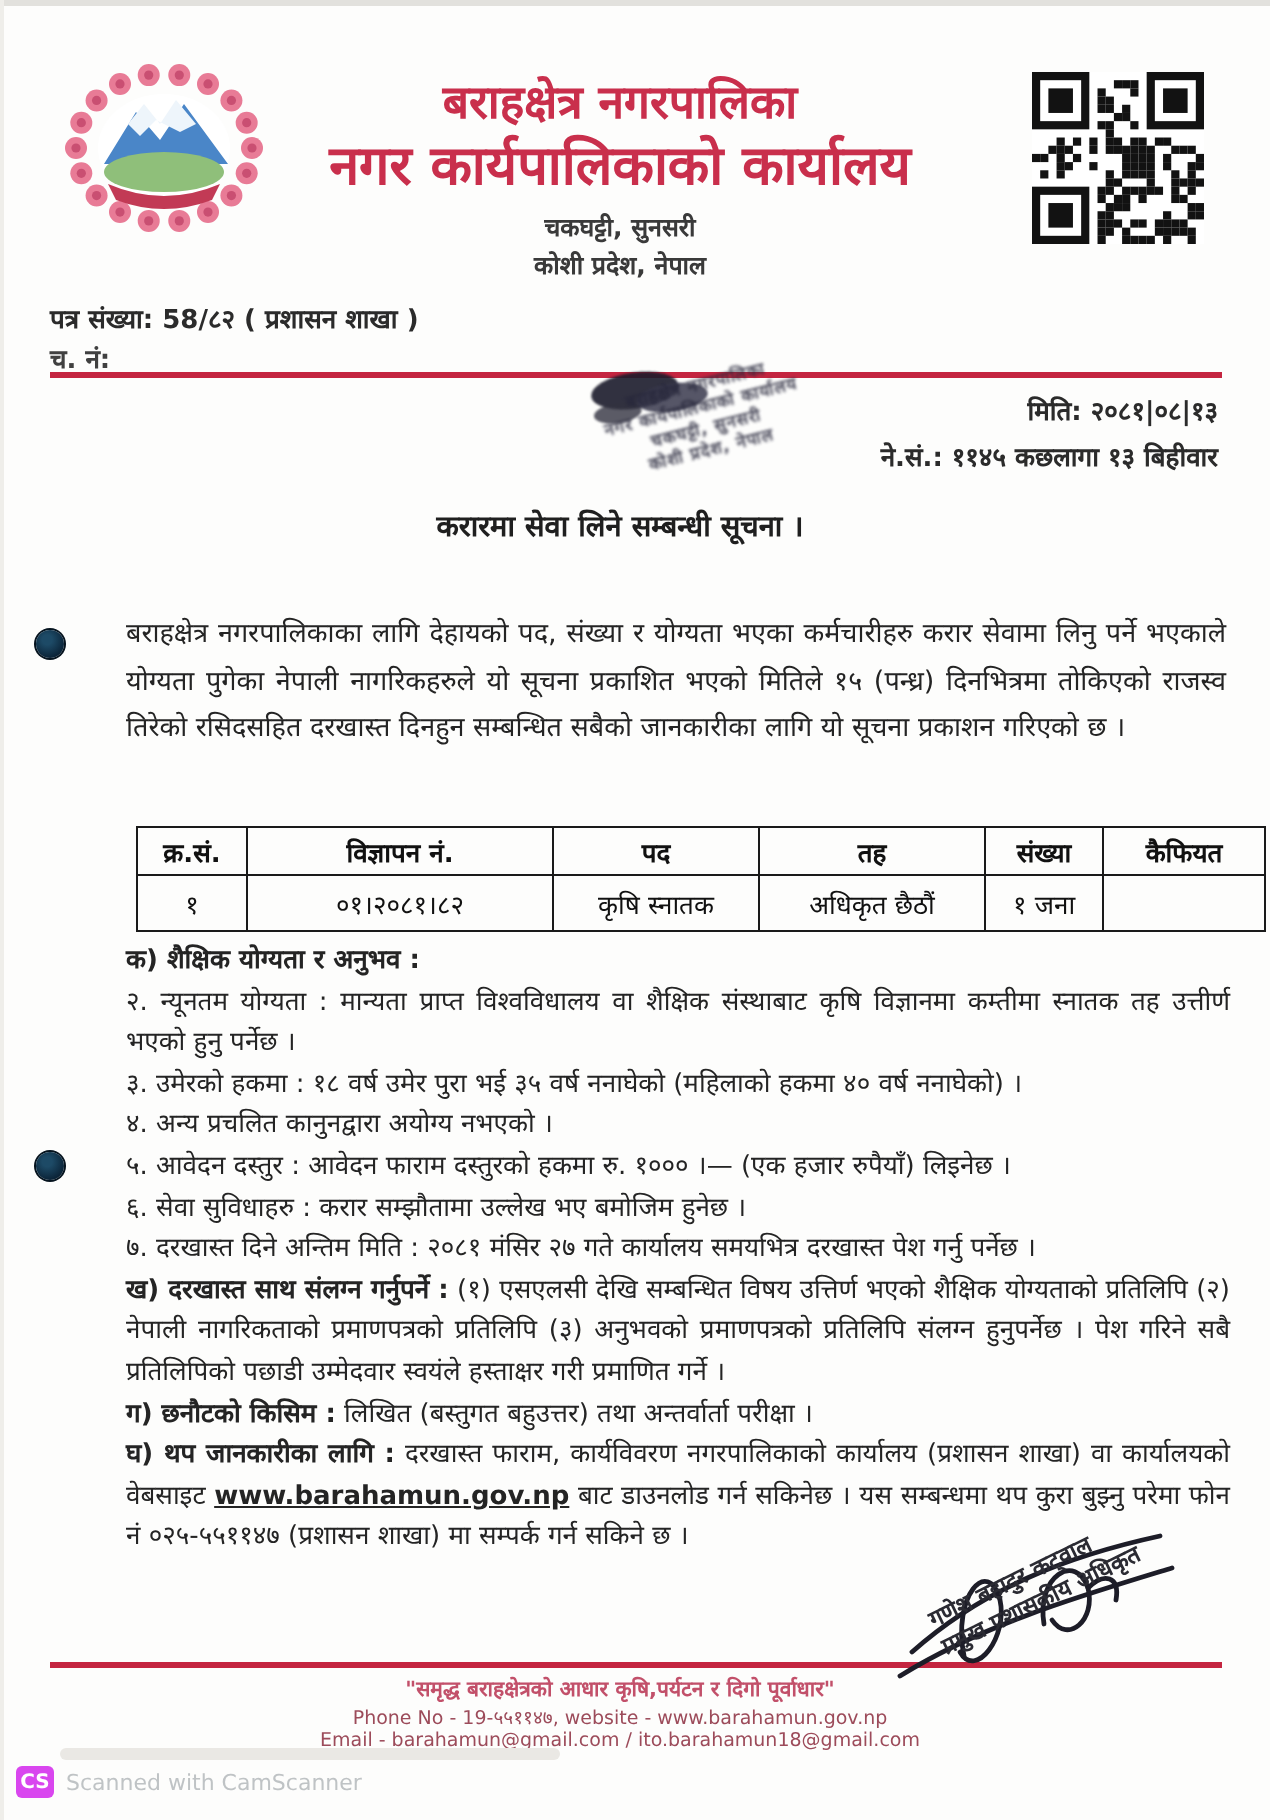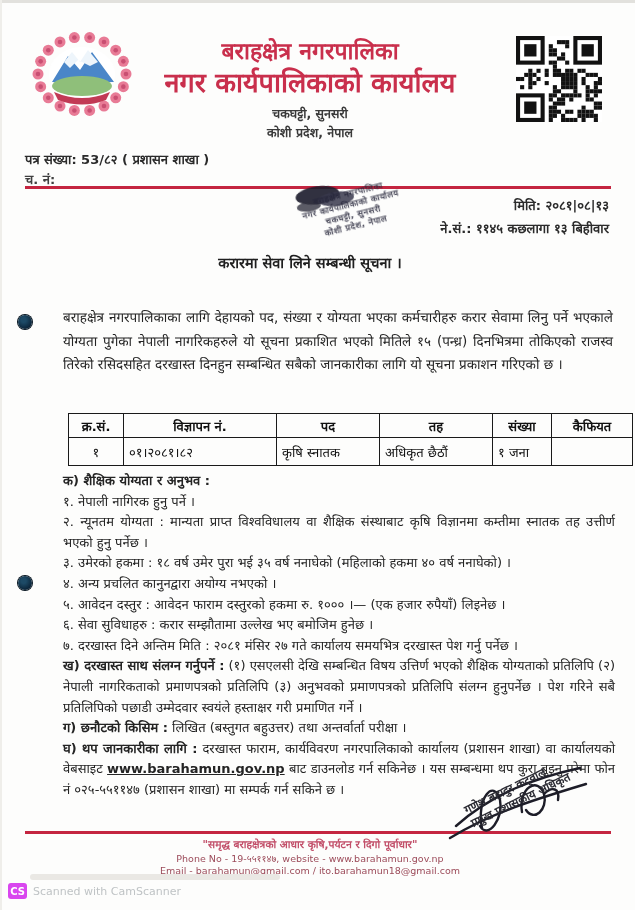--- a/index.html
+++ b/index.html
@@ -34,21 +34,21 @@
   .notice-title{left:95px;top:252px;width:430px;text-align:center;font-size:14.5px;font-weight:bold;color:#1f1f1f;}
   .notice-pub{left:95px;top:276px;width:430px;text-align:center;font-size:14px;font-weight:bold;color:#1f1f1f;}
   .dot{width:14px;height:14px;border-radius:50%;background:radial-gradient(circle at 40% 35%,#1d4a66 20%,#0a2236 75%);box-shadow:0 0 0 1px #06141f;}
   .dot1{left:18px;top:315px;}
   .dot2{left:18px;top:576px;}
   .intro{left:63px;top:306px;width:550px;font-size:13.5px;line-height:23.5px;text-align:justify;color:#242424;margin:0;}
   
   .vac-table{position:absolute;left:68px;top:413px;border-collapse:collapse;font-size:13px;color:#111;}
   .vac-table th,.vac-table td{border:1.6px solid #1a1a1a;padding:1px 5px;}
   .vac-table th{height:21px;font-weight:bold;text-align:center;}
-  .vac-table td{height:25px;text-align:left;vertical-align:middle;}
+  .vac-table td{height:25px;text-align:center;vertical-align:middle;}
   .vac-table td.c{text-align:center;}
   .cw0{width:44px}.cw1{width:142px}.cw2{width:92px}.cw3{width:102px}.cw4{width:48px}.cw5{width:70px}
   
   .sections{left:63px;top:471px;width:552px;font-size:13px;line-height:20.6px;color:#242424;}
   .sections p{margin:0;text-align:justify;}
   .sec-head{font-weight:bold;}
   .sec-label{font-weight:bold;}
   .weblink{text-decoration:underline;font-weight:bold;}
   
   .sig-svg{left:448px;top:760px;width:158px;height:92px;z-index:5;}
@@ -250,21 +250,21 @@
       <rect x="4" y="4" width="20" height="20" fill="#ffffff"></rect>
       <rect x="8" y="8" width="12" height="12" fill="#121212"></rect>
       <rect x="56" y="0" width="28" height="28" fill="#121212"></rect>
       <rect x="60" y="4" width="20" height="20" fill="#ffffff"></rect>
       <rect x="64" y="8" width="12" height="12" fill="#121212"></rect>
       <rect x="0" y="56" width="28" height="28" fill="#121212"></rect>
       <rect x="4" y="60" width="20" height="20" fill="#ffffff"></rect>
       <rect x="8" y="64" width="12" height="12" fill="#121212"></rect>
     </svg>
 
-  <div class="abs letter-no">पत्र संख्या: 53/८२ ( प्रशासन शाखा )</div>
+  <div class="abs letter-no">पत्र संख्या: 58/८२ ( प्रशासन शाखा )</div>
   <div class="abs ch-no">च. नं:</div>
   <div class="abs rule rule-top"></div>
 
   <svg class="abs stamp-blob" viewBox="0 0 78 42">
     <ellipse cx="30" cy="16" rx="22" ry="9" fill="#1c1c2c"></ellipse>
     <ellipse cx="48" cy="22" rx="18" ry="7" fill="#23233a" opacity=".85"></ellipse>
     <ellipse cx="20" cy="26" rx="12" ry="5" fill="#1c1c2c" opacity=".8"></ellipse>
   </svg>
   <div class="abs stamp">
     <div>बराहक्षेत्र नगरपालिका</div>
@@ -301,21 +301,20 @@
         <td>कृषि स्नातक</td>
         <td>अधिकृत छैठौं</td>
         <td>१ जना</td>
         <td></td>
       </tr>
     </tbody>
   </table>
 
   <div class="abs sections">
     <p class="sec-head">क) शैक्षिक योग्यता र अनुभव :</p>
-    <p>१. नेपाली नागिरक हुनु पर्ने ।</p>
     <p>२. न्यूनतम योग्यता : मान्यता प्राप्त विश्वविधालय वा शैक्षिक संस्थाबाट कृषि विज्ञानमा कम्तीमा स्नातक तह उत्तीर्ण भएको हुनु पर्नेछ ।</p>
     <p>३. उमेरको हकमा : १८ वर्ष उमेर पुरा भई ३५ वर्ष ननाघेको (महिलाको हकमा ४० वर्ष ननाघेको) ।</p>
     <p>४. अन्य प्रचलित कानुनद्वारा अयोग्य नभएको ।</p>
     <p>५. आवेदन दस्तुर : आवेदन फाराम दस्तुरको हकमा रु. १००० ।— (एक हजार रुपैयाँ) लिइनेछ ।</p>
     <p>६. सेवा सुविधाहरु : करार सम्झौतामा उल्लेख भए बमोजिम हुनेछ ।</p>
     <p>७. दरखास्त दिने अन्तिम मिति : २०८१ मंसिर २७ गते कार्यालय समयभित्र दरखास्त पेश गर्नु पर्नेछ ।</p>
     <p><span class="sec-label">ख) दरखास्त साथ संलग्न गर्नुपर्ने :</span><span> (१) एसएलसी देखि सम्बन्धित विषय उत्तिर्ण भएको शैक्षिक योग्यताको प्रतिलिपि (२) नेपाली नागरिकताको प्रमाणपत्रको प्रतिलिपि (३) अनुभवको प्रमाणपत्रको प्रतिलिपि संलग्न हुनुपर्नेछ । पेश गरिने सबै प्रतिलिपिको पछाडी उम्मेदवार स्वयंले हस्ताक्षर गरी प्रमाणित गर्ने ।</span></p>
     <p><span class="sec-label">ग) छनौटको किसिम :</span><span> लिखित (बस्तुगत बहुउत्तर) तथा अन्तर्वार्ता परीक्षा ।</span></p>
     <p><span class="sec-label">घ) थप जानकारीका लागि :</span><span> दरखास्त फाराम, कार्यविवरण नगरपालिकाको कार्यालय (प्रशासन शाखा) वा कार्यालयको वेबसाइट </span><span class="weblink">www.barahamun.gov.np</span><span> बाट डाउनलोड गर्न सकिनेछ । यस सम्बन्धमा थप कुरा बुझ्नु परेमा फोन नं ०२५-५५११४७ (प्रशासन शाखा) मा सम्पर्क गर्न सकिने छ ।</span></p>
   </div>

